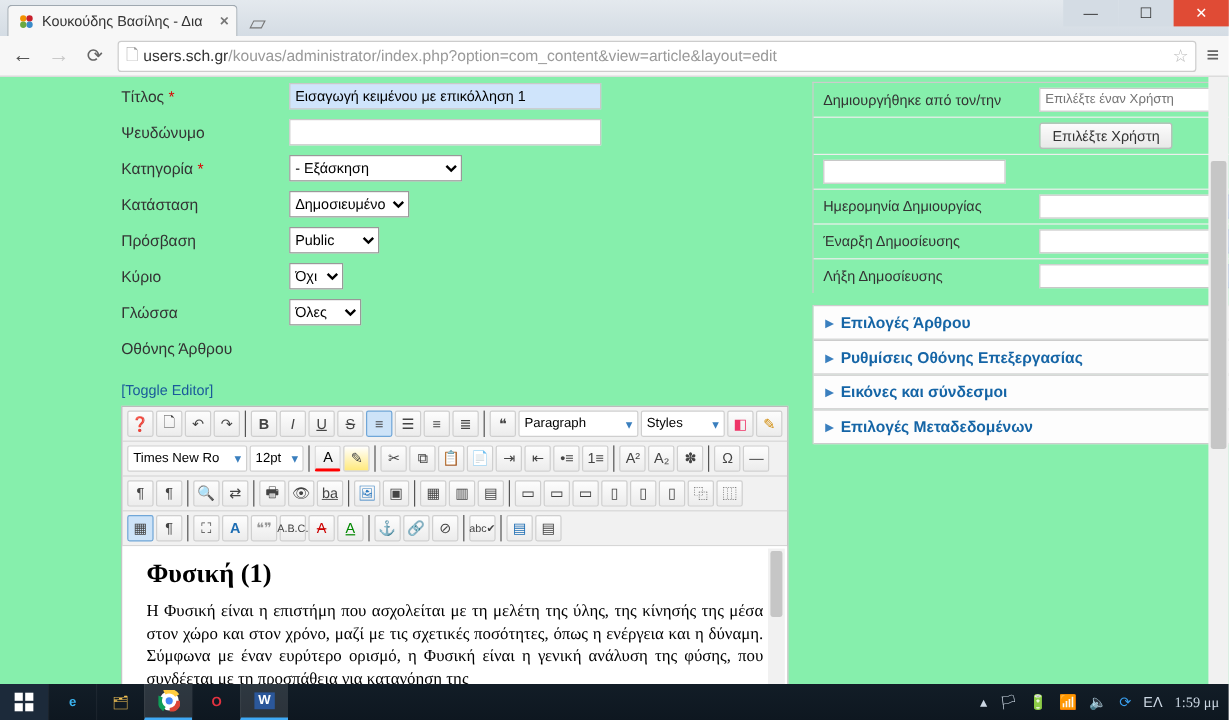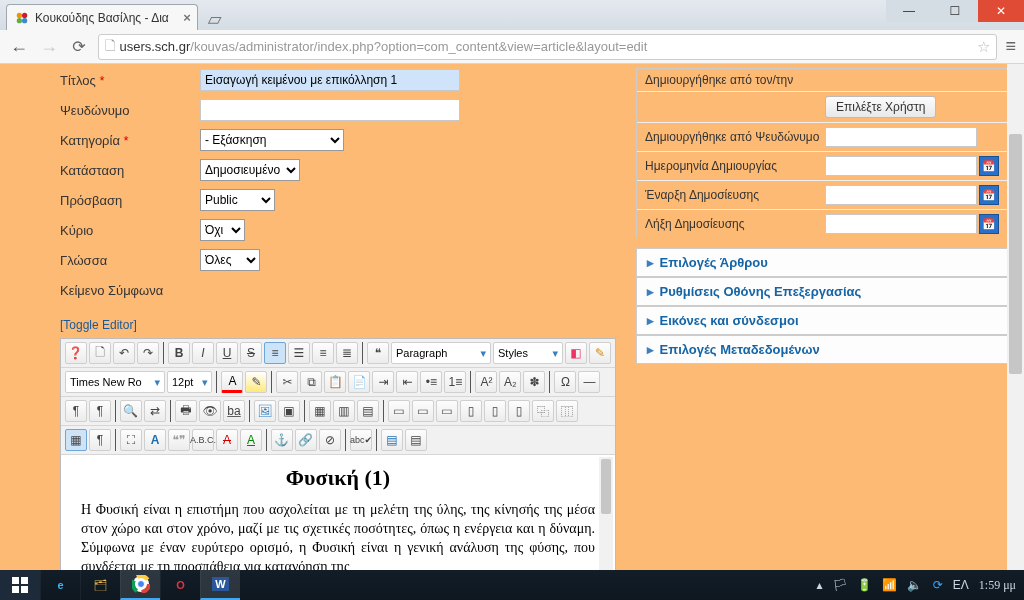--- a/index.html
+++ b/index.html
@@ -16,21 +16,21 @@
   .win-max{background:#d4dce4;}
   .win-close{background:#e04b35;color:#fff;}
   .addr-bar { height:34px; background:#f7f7f7; border-bottom:1px solid #d5d5d5; display:flex; align-items:center; padding:0 8px; gap:8px;}
   .nav-arrow { width:22px;height:22px; color:#555; display:flex;align-items:center;justify-content:center;font-size:18px;}
   .nav-arrow.disabled{color:#c9c9c9;}
   .reload{font-size:16px;color:#666;}
   .url-box { flex:1; height:26px; border:1px solid #ccc; border-radius:3px; background:#fff; display:flex; align-items:center; padding:0 6px; font-size:13px; color:#999; }
   .url-box .host{color:#333;}
   .star{font-size:15px;color:#bbb;margin-left:6px;}
   .menu-icon{font-size:18px;color:#666;}
-  .content { flex:1; overflow:auto; background:#fdba74; position:relative;}
+  .content { flex:1; overflow:auto; background:#86efac; position:relative;padding-left:41px;}
   .outer-scroll { position:absolute; right:0; top:0; width:17px; bottom:0; background:#f1f1f1;}
   .scroll-thumb { position:absolute; left:2px; right:2px; top:70px; height:240px; background:#c6c6c6; border-radius:2px;}
   .page { padding:4px 40px 0 60px; display:flex; gap:20px; }
   .left-col { flex:0 0 520px; }
   .right-col { flex:1; }
   .form-row { display:flex; align-items:center; margin-bottom:6px; min-height:24px;}
   .form-label { width:140px; font-size:13px; color:#333;}
   .req { color:#d00; }
   .text-input { border:1px solid #c8c8c8; height:22px; padding:0 4px; font-size:12px; width:260px;}
   .text-input.highlight{background:#cfe4fb;}
@@ -54,21 +54,21 @@
   .tbtn.italic{font-style:italic;}
   .tbtn.under{text-decoration:underline;}
   .tbtn.strike{text-decoration:line-through;}
   .tbtn.eraser{color:#e36;}
   .tbtn.wand{color:#d08800;}
   .tdrop { height:22px; border:1px solid #cfcfcf; background:#fff; font-size:11px; padding:0 18px 0 4px; display:flex; align-items:center; position:relative; border-radius:2px; min-width:70px;}
   .tdrop::after{content:"▾"; position:absolute; right:4px; color:#3a7fbe;}
   .tdrop.w100{min-width:100px;}
   .tdrop.w40{min-width:40px;}
   .editor-body { background:#fff; padding:10px 20px 10px 20px; position:relative; font-family:"Times New Roman",serif; height:130px; overflow:hidden;}
-  .editor-body h2{ text-align:center; font-size:22px; font-weight:bold; margin-bottom:10px;}
+  .editor-body h2{ font-size:22px; font-weight:bold; margin-bottom:10px;}
   .editor-body p{ font-size:14px; text-align:justify; line-height:1.35;}
   .inner-scroll{position:absolute; right:2px; top:2px; width:14px; bottom:2px; background:#f1f1f1;}
   .inner-thumb{position:absolute; left:2px; right:2px; top:2px; height:55px; background:#c6c6c6; border-radius:2px;}
   
   .taskbar { height:30px; background:linear-gradient(#2b5797 0%, #1f4f8f 3%, #254c83 100%); background:#17324e; display:flex; align-items:center; color:#fff; font-size:11px; padding-right:8px;}
   .taskbar { background:linear-gradient(#121d27,#0e1720);}
   .taskbar .start{width:40px;height:30px;background:#1c2a3a;display:flex;align-items:center;justify-content:center;}
   .task-icon{width:40px;height:30px;display:flex;align-items:center;justify-content:center;border-left:1px solid rgba(255,255,255,0.05);}
   .task-icon.active{background:rgba(255,255,255,0.12); border-bottom:2px solid #3fa9f5;}
   .tray{margin-left:auto;display:flex;align-items:center;gap:10px;color:#cbd6e2;font-size:12px;}
@@ -143,21 +143,21 @@
         </div>
         <div class="form-row">
           <div class="form-label">Κύριο</div>
           <select class="select" style="width:45px;"><option>Όχι</option></select>
         </div>
         <div class="form-row">
           <div class="form-label">Γλώσσα</div>
           <select class="select" style="width:60px;"><option>Όλες</option></select>
         </div>
         <div class="form-row">
-          <div class="form-label" style="width:auto;">Κείμενο Σύμφωνα</div>
+          <div class="form-label" style="width:auto;">Οθόνης Άρθρου</div>
         </div>
         <a class="toggle-link">[Toggle Editor]</a>
 
         
         <div class="editor">
           <div class="toolbar-row">
             <div class="tbtn">❓</div>
             <div class="tbtn">🗋</div>
             <div class="tbtn">↶</div>
             <div class="tbtn">↷</div>
@@ -254,27 +254,27 @@
             <h2>Φυσική (1)</h2>
             <p>Η  Φυσική   είναι η επιστήμη που ασχολείται με τη μελέτη της ύλης, της κίνησής της μέσα στον  χώρο και στον χρόνο, μαζί με τις σχετικές ποσότητες, όπως η ενέργεια και  η  δύναμη.  Σύμφωνα  με  έναν  ευρύτερο  ορισμό,  η  Φυσική  είναι  η  γενική ανάλυση   της   φύσης,   που   συνδέεται   με   τη   προσπάθεια   για   κατανόηση   της</p>
           </div>
         </div>
       </div>
 
       <div class="right-col">
         <div class="side-panel">
           <div class="side-row">
             <div class="side-label">Δημιουργήθηκε από τον/την</div>
+            <input class="side-input" style="flex: 0 0 120px; color: rgb(153, 153, 153);" placeholder="Επιλέξτε έναν Χρήστη">
           </div>
           <div class="side-row">
             <div class="side-label"></div>
             <button class="btn">Επιλέξτε Χρήστη</button>
           </div>
           <div class="side-row">
-            <div class="side-label">Δημιουργήθηκε από Ψευδώνυμο</div>
             <input class="side-input" style="">
           </div>
           <div class="side-row">
             <div class="side-label">Ημερομηνία Δημιουργίας</div>
             <input class="side-input" style="">
             <div class="cal-btn">📅</div>
           </div>
           <div class="side-row">
             <div class="side-label">Έναρξη Δημοσίευσης</div>
             <input class="side-input" style="">

